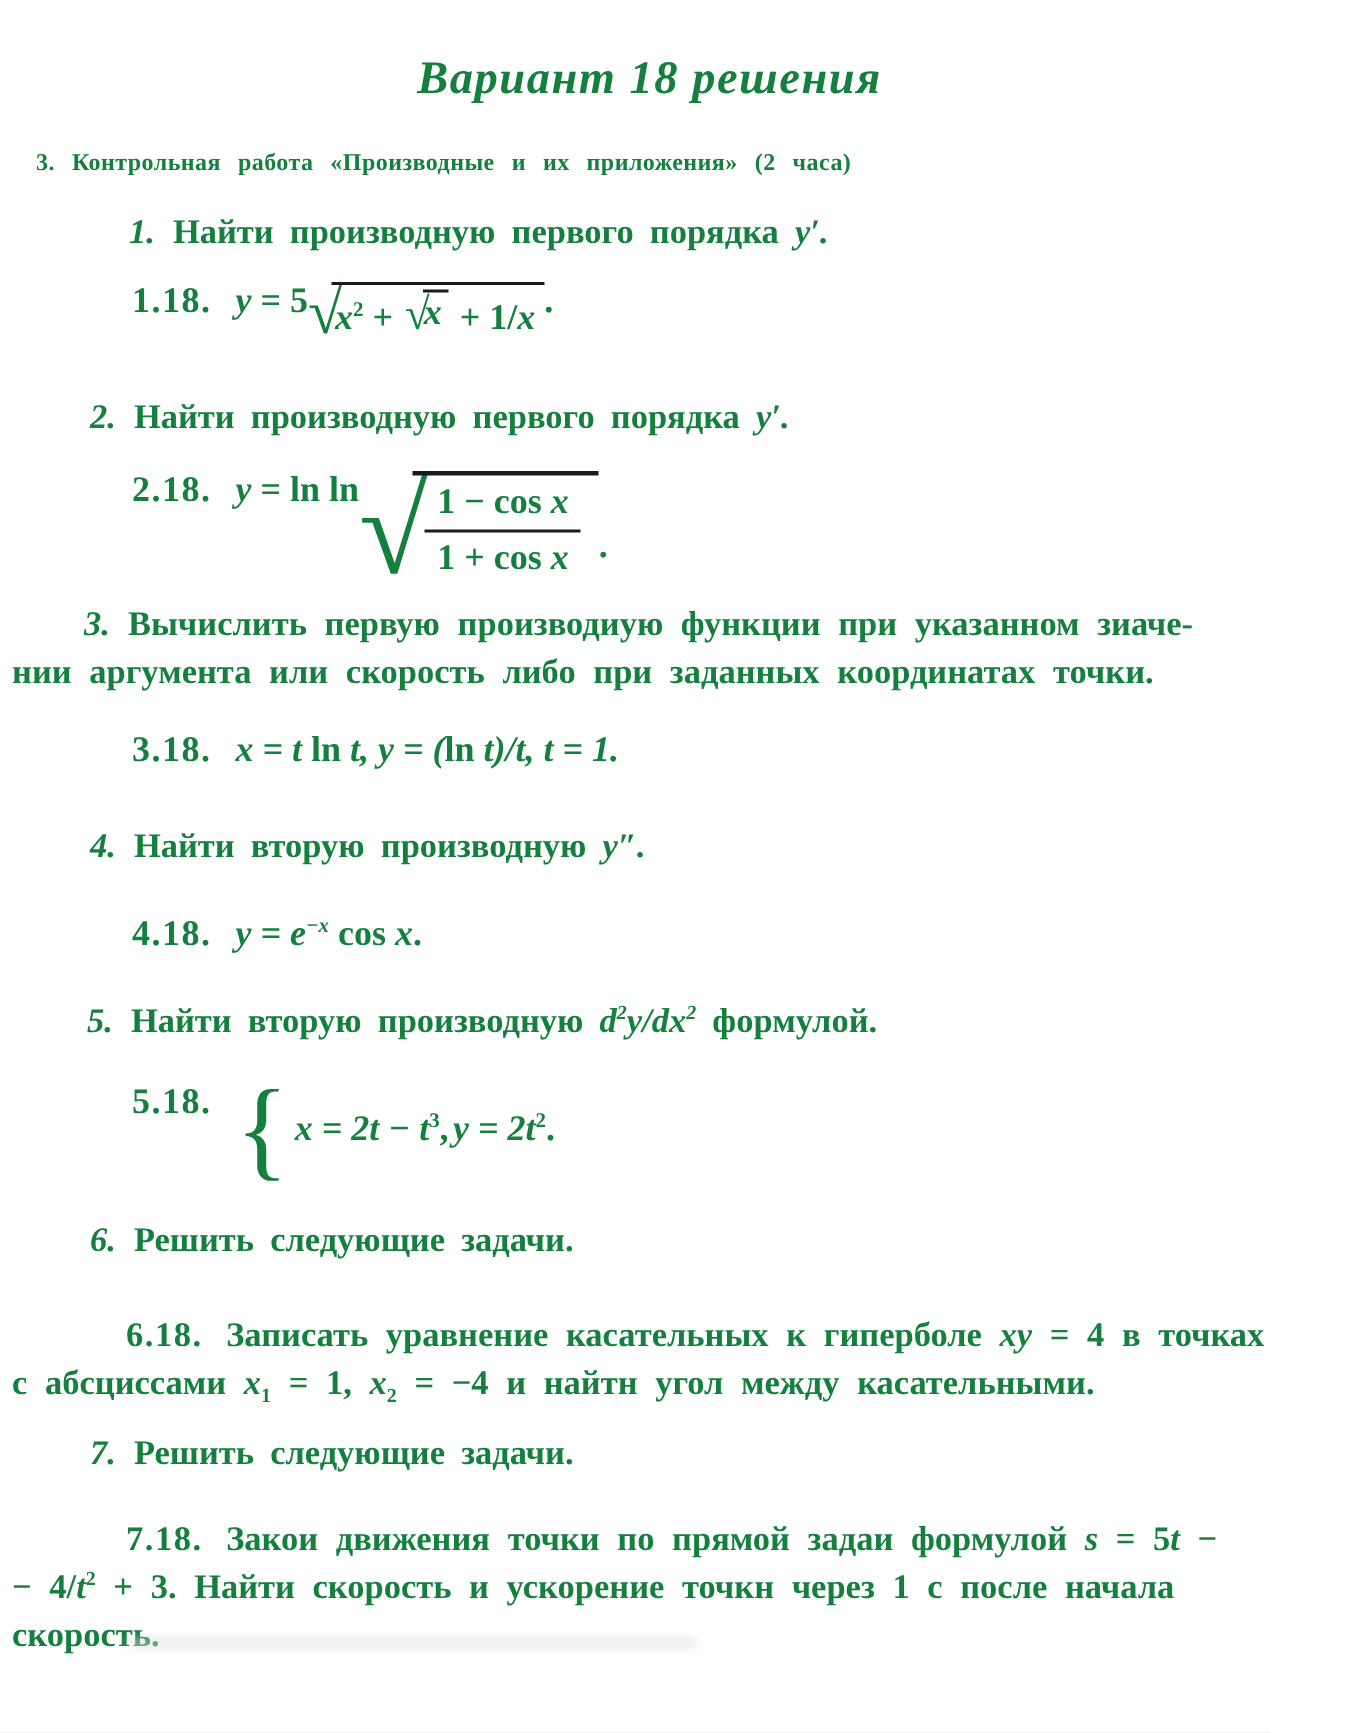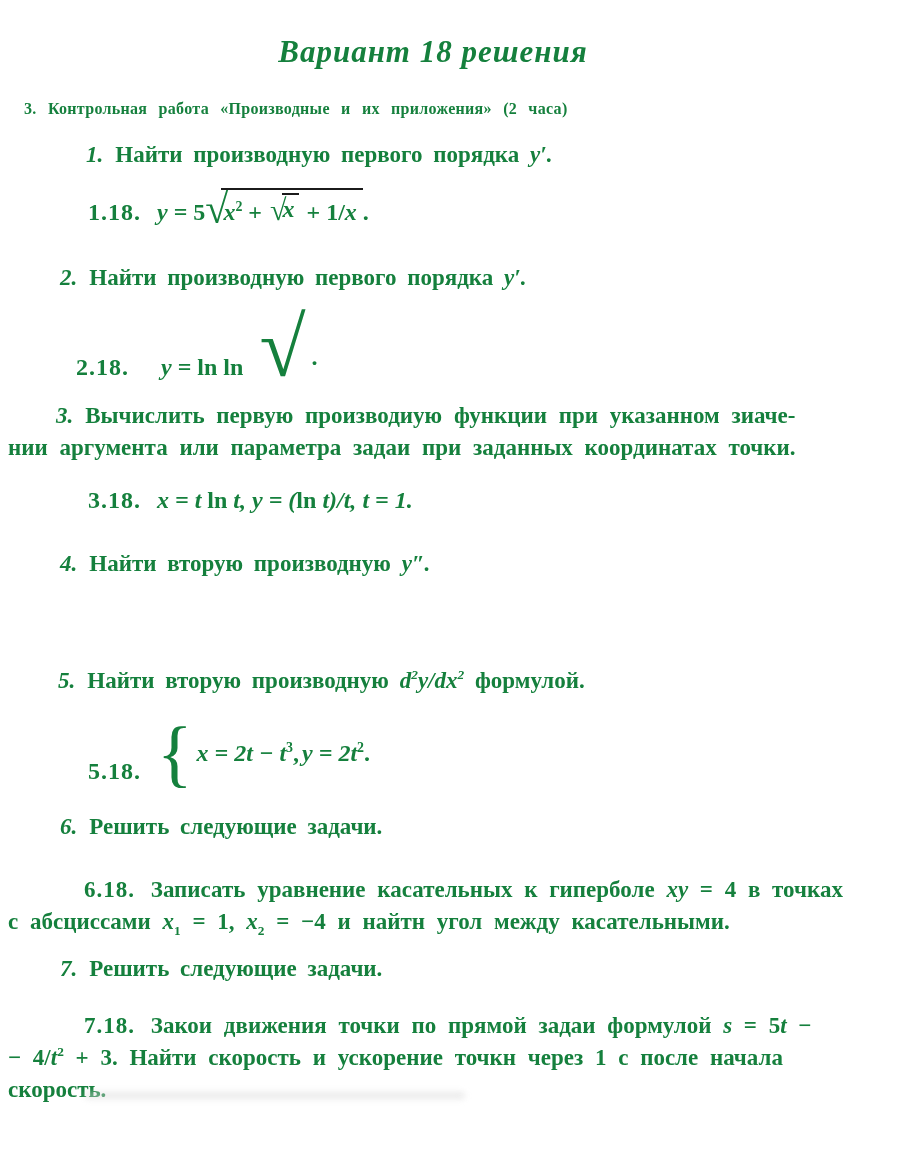--- a/index.html
+++ b/index.html
@@ -15,21 +15,21 @@
   }
   .hdr{
     top:100px;left:24px;width:872px;
     font-size:16px;font-weight:700;word-spacing:7px;letter-spacing:.3px;white-space:nowrap;
   }
   .task{font-size:23px;font-weight:700;word-spacing:5px;}
   .tnum{font-style:italic;margin-right:12px;}
   .tmath{font-style:italic;}
   .para{font-size:23px;font-weight:700;line-height:32px;word-spacing:6px;}
   .formula{font-size:24px;font-weight:700;}
-  .frow{display:flex;align-items:flex-end;}
+  .frow{display:flex;align-items:flex-start;}
   .flabel{margin-right:16px;letter-spacing:1px;white-space:nowrap;}
   .mi{font-style:italic;}
   sup{font-size:0.58em;line-height:0;}
   sub{font-size:0.58em;line-height:0;}
   
   .sqrt{display:inline-flex;align-items:stretch;}
   .sqrt .sign{font-weight:400;font-style:normal;align-self:flex-end;}
   .sqrt .content{border-top:2.5px solid #1b1b1b;padding:3px 6px 0 2px;white-space:nowrap;}
   .sqrt-sm .sign{font-size:42px;line-height:.8;margin-right:-7px;}
   .sqrt-in{margin:0 2px;}
@@ -81,43 +81,52 @@
       </span>
     </span>
     <span>.</span>
   </div>
 
   <div class="abs task" style="top:265px;left:60px;">
     <span class="tnum">2.</span><span>Найти производную первого порядка</span>
     <span class="tmath">y′.</span>
   </div>
 
-  <div class="abs formula frow" style="top:314px;left:76px;gap:16px;">
+  <div class="abs formula frow" style="top:314px;left:88px;">
     <span class="flabel">2.18.</span>
     <span><span class="mi">y</span><span> = </span><span>ln ln</span></span>
     <span class="sqrt sqrt-big">
       <span class="sign">√</span>
+      <span class="content">
+        <span class="frac">
+          <span class="num"><span>1 − cos </span><span class="mi">x</span></span>
+          <span class="den"><span>1 + cos </span><span class="mi">x</span></span>
+        </span>
+      </span>
     </span>
     <span class="enddot">.</span>
   </div>
 
   <div class="abs para" style="top:400px;left:8px;width:886px;text-indent:48px;">
     <span class="tnum">3.</span><span>Вычислить первую производиую функции при указанном зиаче-</span><br>
-    <span>нии аргумента или параметра задаи при заданных координатах точки.</span>
+    <span>нии аргумента или скорость либо при заданных координатах точки.</span>
   </div>
 
   <div class="abs formula" style="top:487px;left:88px;">
     <span class="flabel">3.18.</span><span class="mi">x = t </span><span>ln</span><span class="mi"> t,  </span><span class="mi">y = (</span><span>ln</span><span class="mi"> t)/t,  </span><span class="mi">t = 1.</span>
   </div>
 
   <div class="abs task" style="top:551px;left:60px;">
     <span class="tnum">4.</span><span>Найти вторую производную</span>
     <span class="tmath">y″.</span>
   </div>
 
+  <div class="abs formula" style="top:610px;left:88px;">
+    <span class="flabel">4.18.</span><span class="mi">y = e</span><sup class="mi">−x</sup><span> cos </span><span class="mi">x</span><span>.</span>
+  </div>
 
   <div class="abs task" style="top:668px;left:58px;">
     <span class="tnum">5.</span><span>Найти вторую производную</span>
     <span class="tmath"><span>d</span><sup>2</sup><span>y/dx</span><sup>2</sup></span>
     <span>формулой.</span>
   </div>
 
   <div class="abs formula frow" style="top:722px;left:88px;">
     <span class="flabel">5.18.</span>
     <span class="sys">

